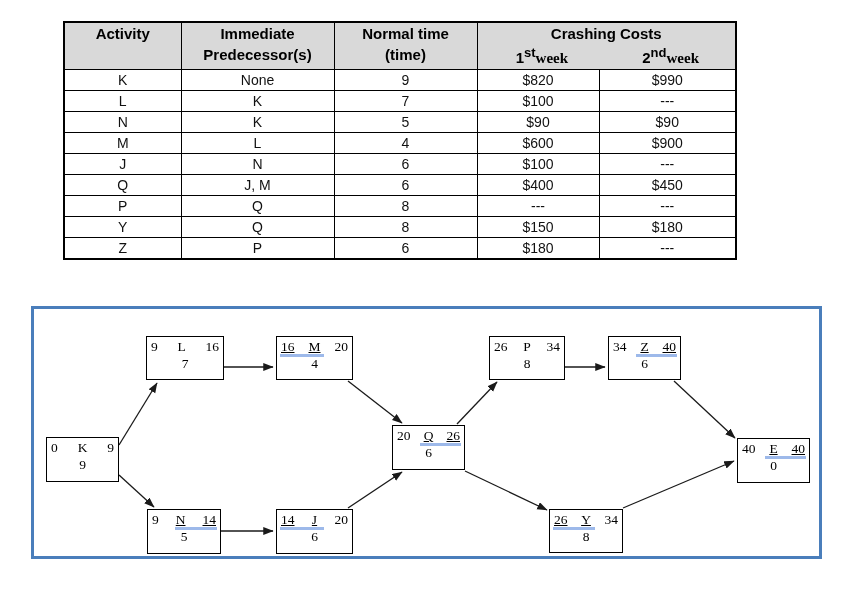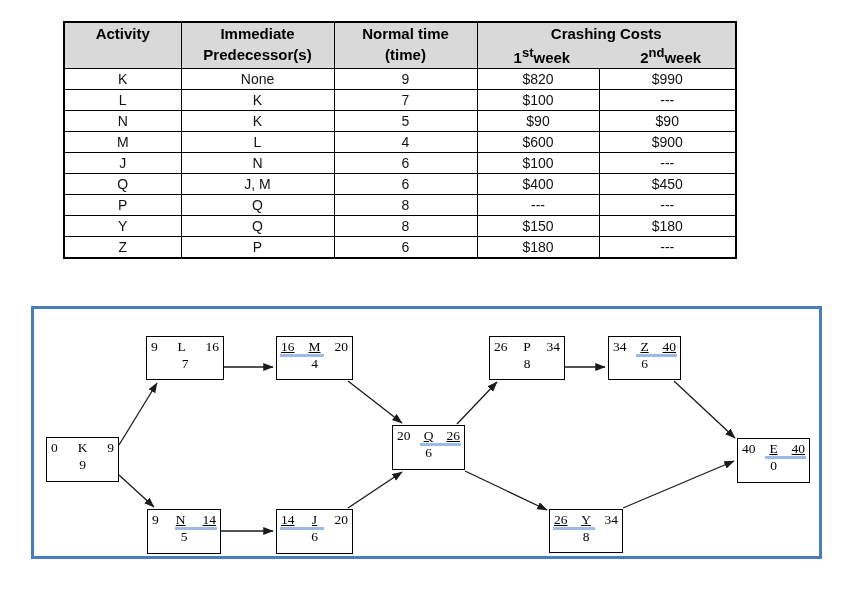--- a/index.html
+++ b/index.html
@@ -9,21 +9,21 @@
   
   .crash-table{position:absolute;left:63px;top:21px;border-collapse:collapse;
                border:2px solid #000;table-layout:fixed;}
   .crash-table th,.crash-table td{border:1px solid #000;text-align:center;padding:0;}
   .crash-table thead th{background:var(--header_gray,#d9d9d9);font-weight:bold;
                         font-size:15px;vertical-align:top;height:42px;line-height:1.4;}
   .crash-table td{font-size:14px;height:20px;line-height:20px;font-weight:normal;color:#111;}
   .weeks{display:flex;}
   .weeks .wk{flex:1;text-align:center;}
   .weeks sup{font-size:13px;}
-  .wword{}
+  .wword{font-family:Liberation Serif, serif;}
 
   
   .frame{position:absolute;left:31px;top:306px;width:791px;height:253px;
          border:3px solid var(--frame_blue,#4a7ebb);box-sizing:border-box;background:#fff;}
   .frame svg{position:absolute;left:0;top:0;width:785px;height:247px;}
   .node{position:absolute;border:1px solid #000;background:#fff;box-sizing:border-box;
         font-family:"Liberation Serif",serif;font-size:13.5px;color:#000;}
   .node .l1{display:flex;justify-content:space-between;padding:1px 4px 0 4px;position:relative;
             line-height:17px;}
   .node .l2{text-align:center;line-height:18px;}

